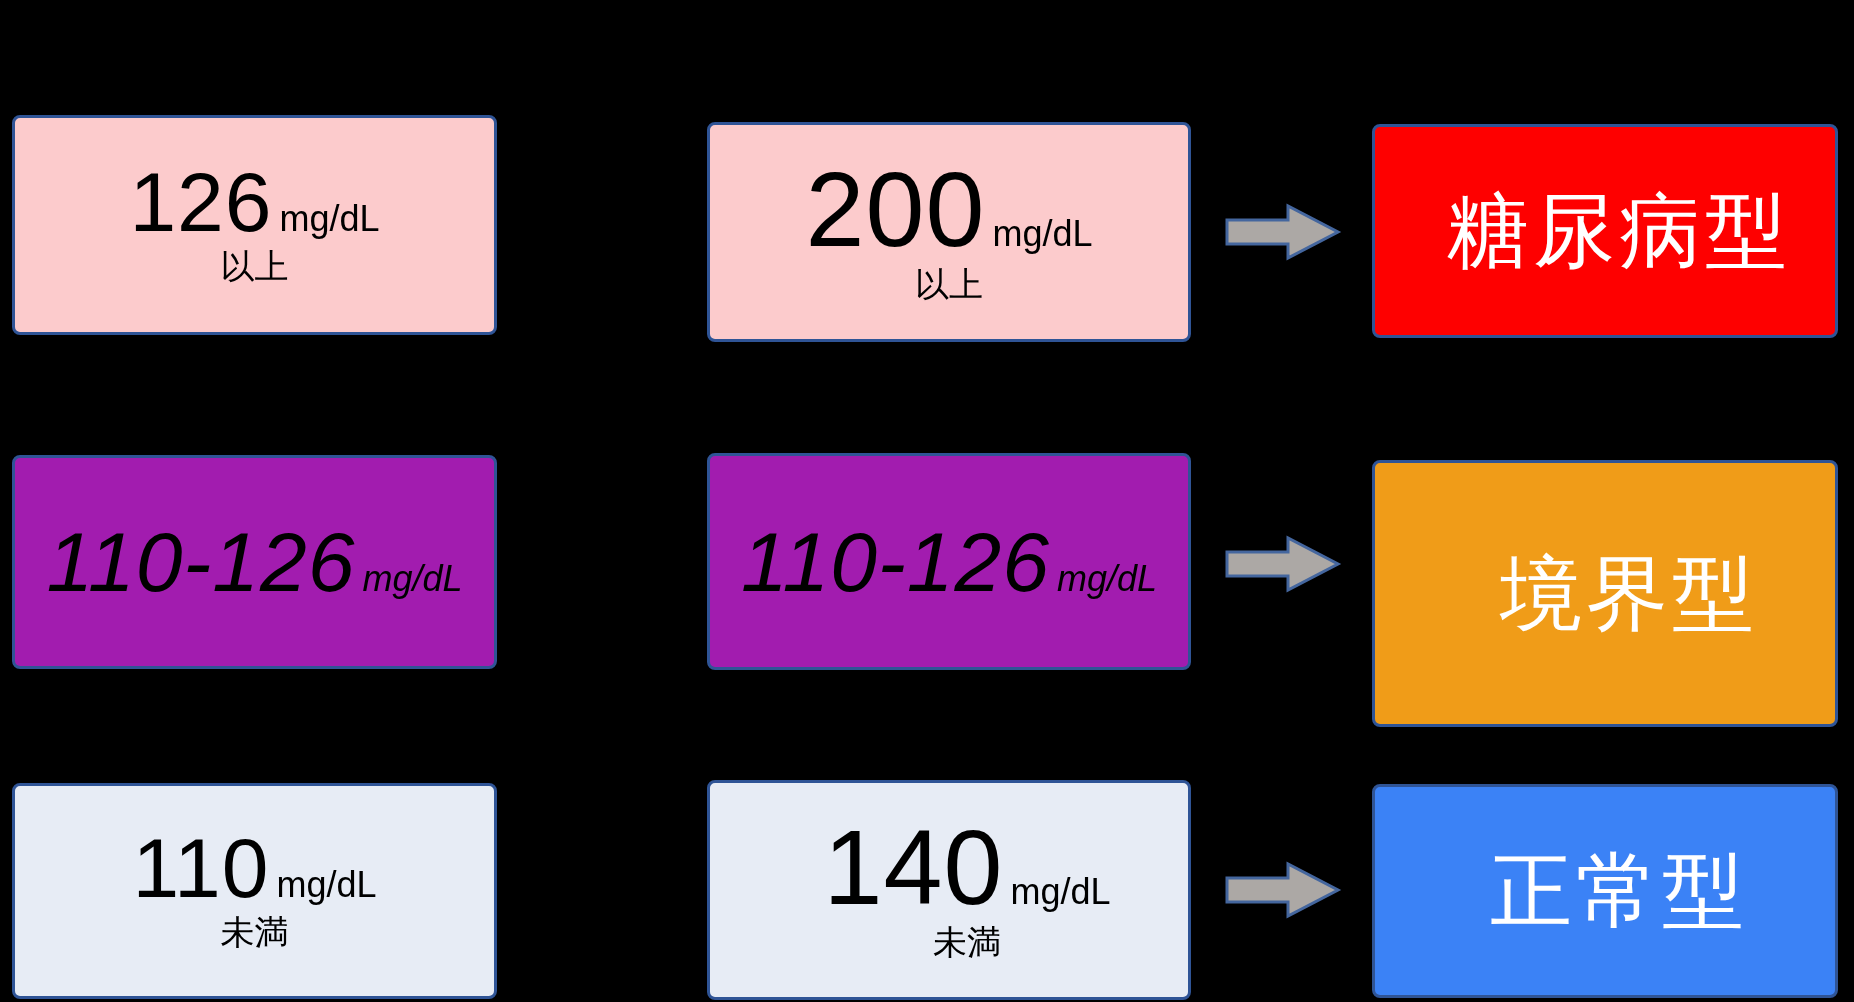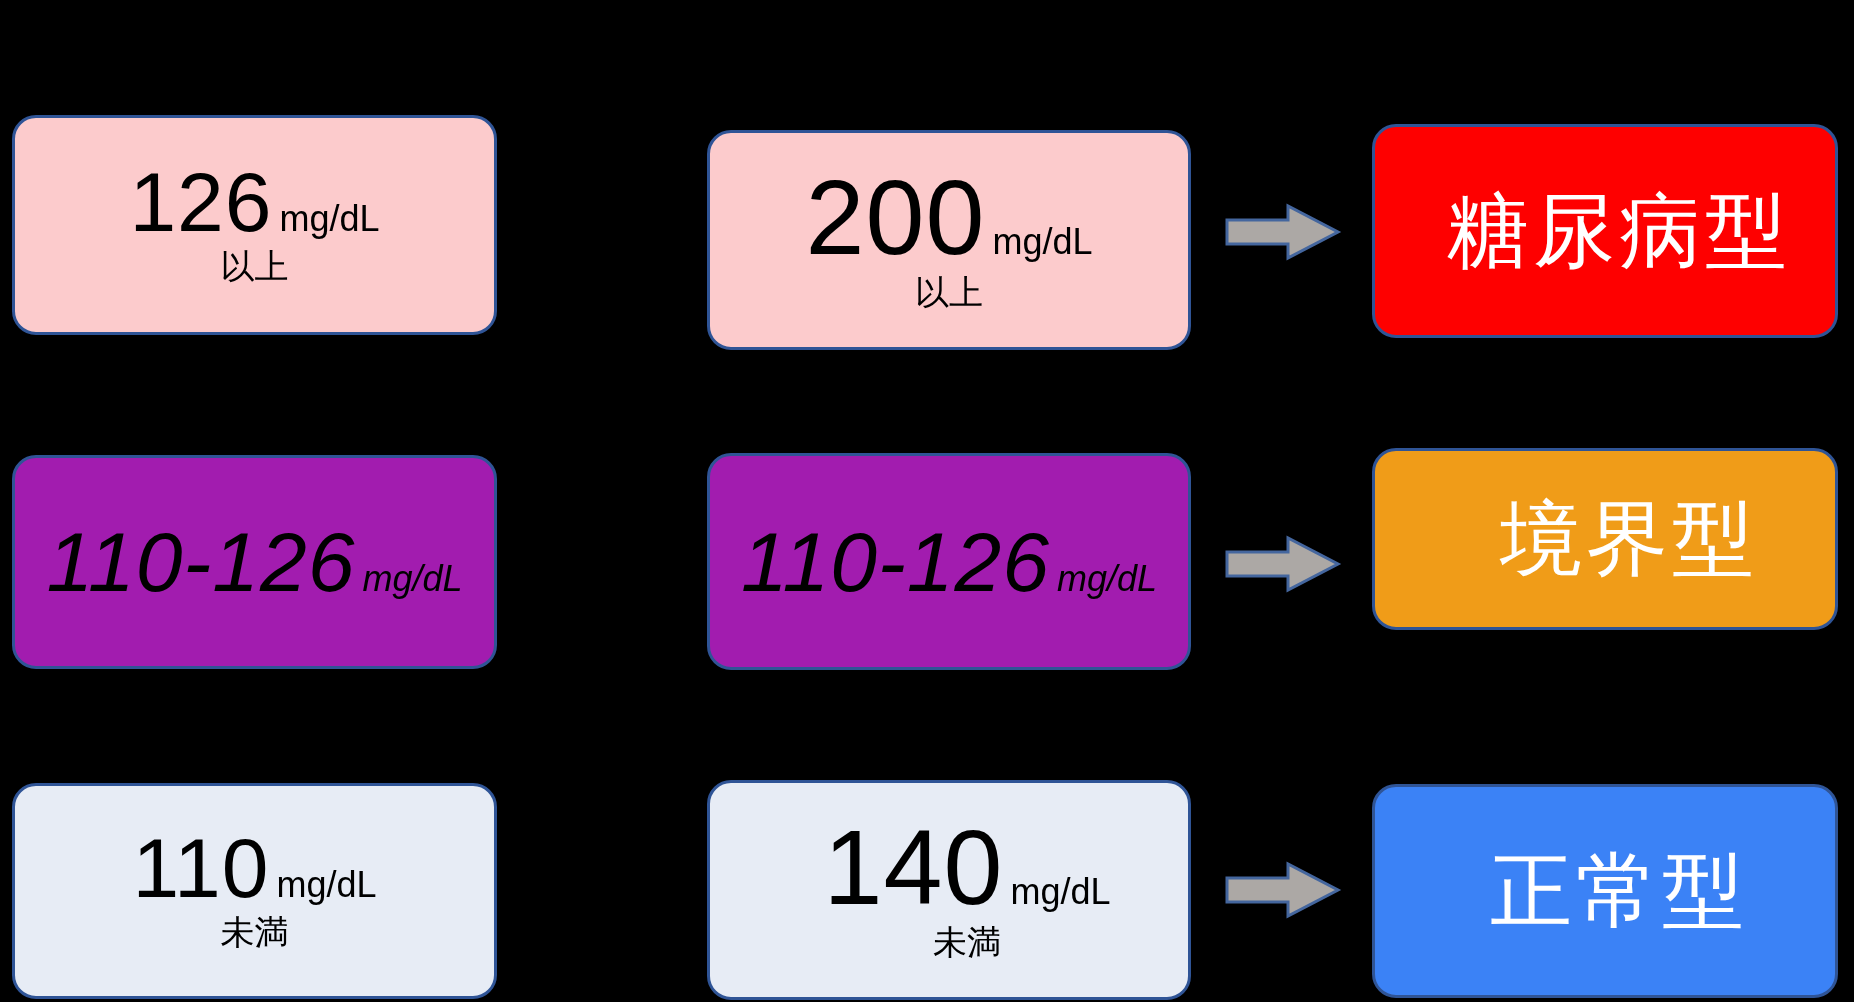--- a/index.html
+++ b/index.html
@@ -7,21 +7,21 @@
     width:1854px;height:1002px;
     background:#000000;
     position:relative;
     overflow:hidden;
     font-family:"Liberation Sans", sans-serif;
   }
   .box{
     position:absolute;
     box-sizing:border-box;
     border:3px solid #2F5496;
-    border-radius:24px;
+    border-radius:8px;
     display:flex;
     flex-direction:column;
     align-items:center;
     justify-content:center;
   }
   .criteria{color:#000000;}
   .fill-pink{background:#FCCBCC;}
   .fill-cream{background:#a21caf;font-style:italic;}
   .fill-lightblue{background:#E7ECF5;}
   .fill-red{background:#FE0000;}
@@ -40,25 +40,25 @@
     font-weight:300;
     letter-spacing:4px;
     line-height:1;
     white-space:nowrap;
     margin-left:28px;
   }
   .arrow{position:absolute;width:118px;height:58px;}
 
   
   #r1c1{left:12px;  top:115px; width:485px; height:220px;}
-  #r1c2{left:707px; top:130px; width:484px; height:220px;}
+  #r1c2{left:707px; top:122px; width:484px; height:220px;}
   #r1c3{left:1372px;top:124px; width:466px; height:214px;}
   #r2c1{left:12px;  top:455px; width:485px; height:214px;}
   #r2c2{left:707px; top:453px; width:484px; height:217px;}
-  #r2c3{left:1372px;top:448px; width:466px; height:182px;padding-left:20px;}
+  #r2c3{left:1372px;top:460px; width:466px; height:267px;padding-left:20px;}
   #r3c1{left:12px;  top:783px; width:485px; height:216px;}
   #r3c2{left:707px; top:780px; width:484px; height:220px;padding-left:36px;}
   #r3c3{left:1372px;top:784px; width:466px; height:214px;}
   #arrow1{left:1224px;top:203px;}
   #arrow2{left:1224px;top:535px;}
   #arrow3{left:1224px;top:861px;}
 </style>
 </head>
 <body>
 

